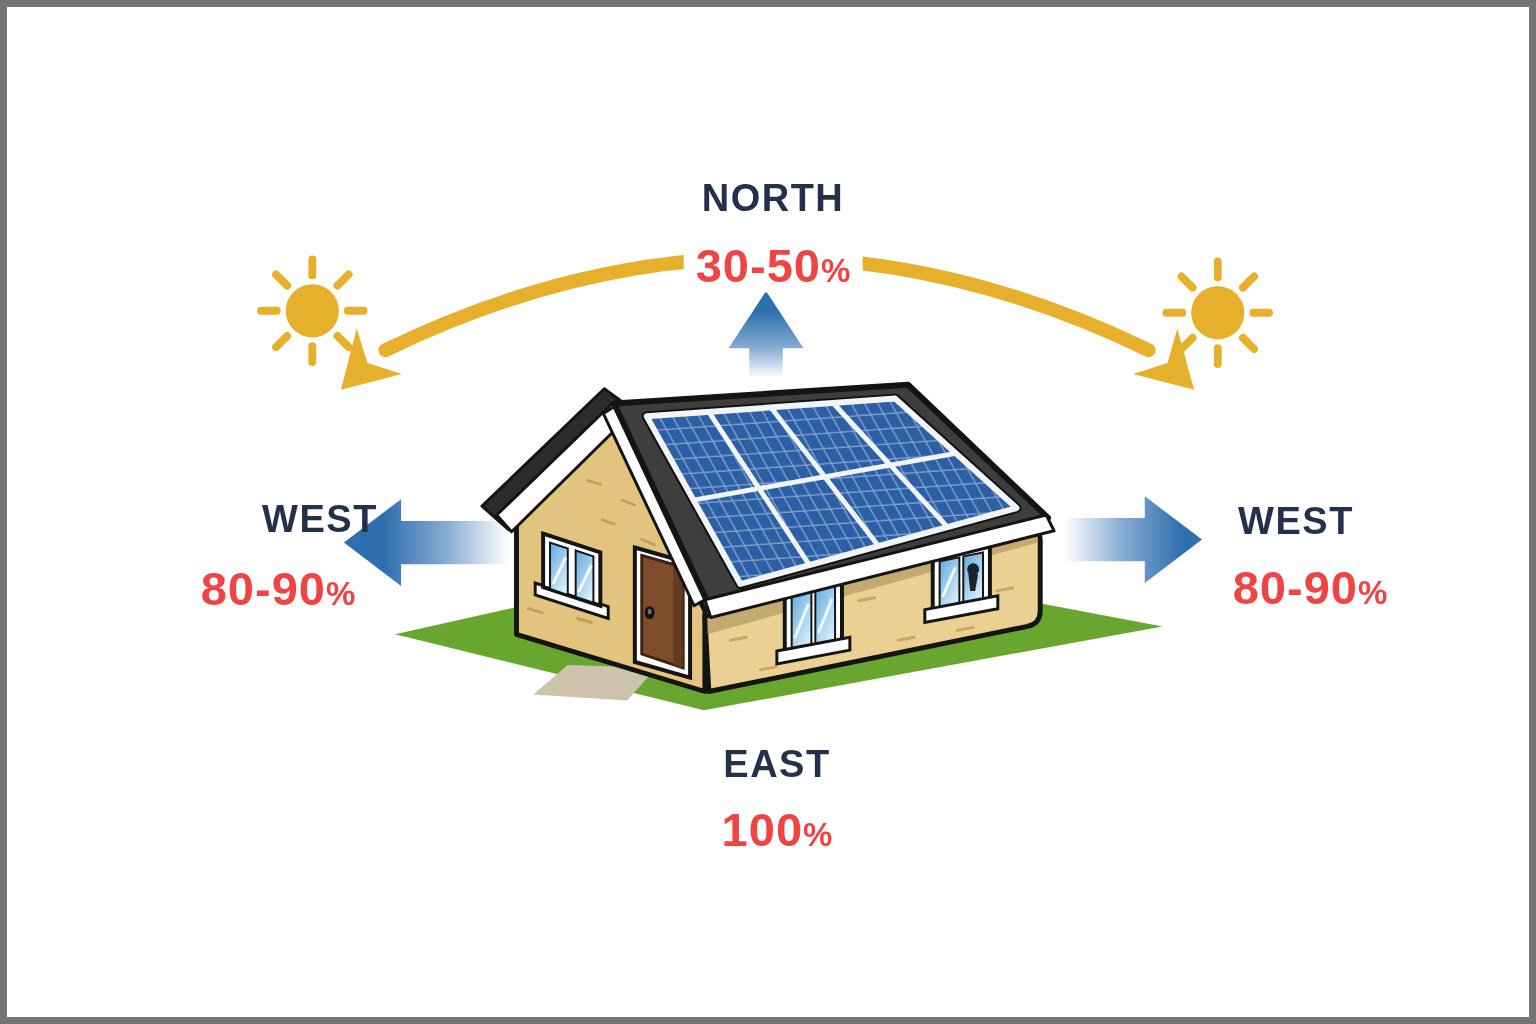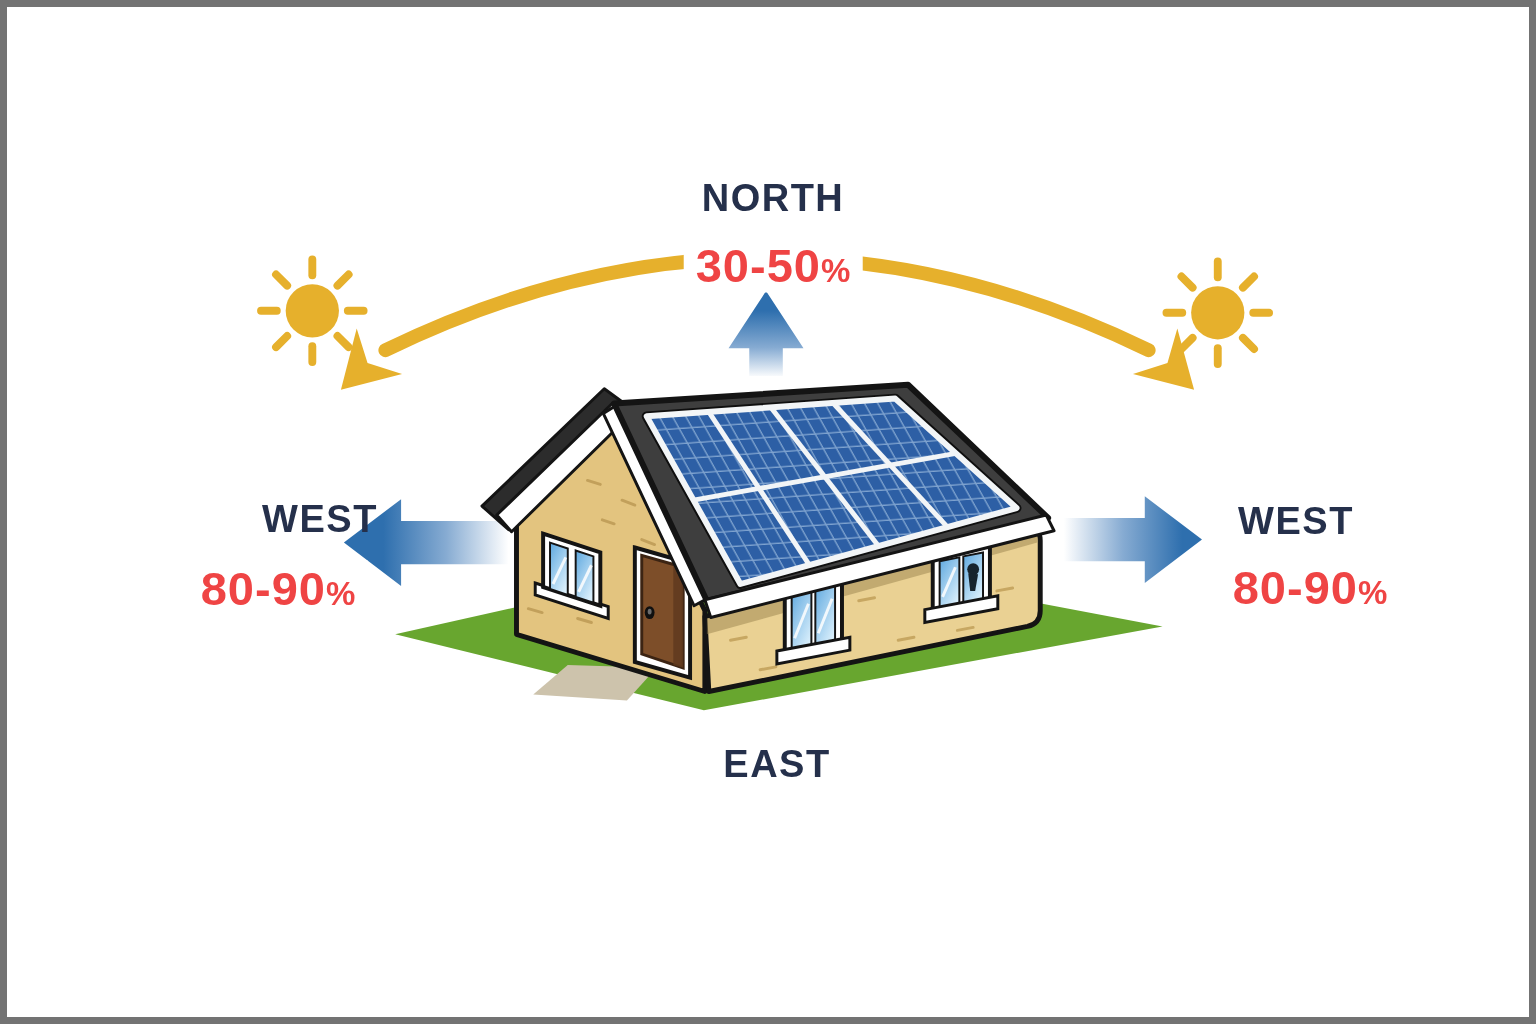--- a/index.html
+++ b/index.html
@@ -192,14 +192,15 @@
   <div class="dir-label pos-north-label">NORTH</div>
   <div class="dir-value pos-north-value"><span>30-50</span><span class="pct">%</span></div>
 
   <div class="dir-label pos-west-label">WEST</div>
   <div class="dir-value pos-west-value"><span>80-90</span><span class="pct">%</span></div>
 
   <div class="dir-label pos-east-label">WEST</div>
   <div class="dir-value pos-east-value"><span>80-90</span><span class="pct">%</span></div>
 
   <div class="dir-label pos-south-label">EAST</div>
+  <div class="dir-value pos-south-value"><span>100</span><span class="pct">%</span></div>
 
 </div>
 
 </body></html>

